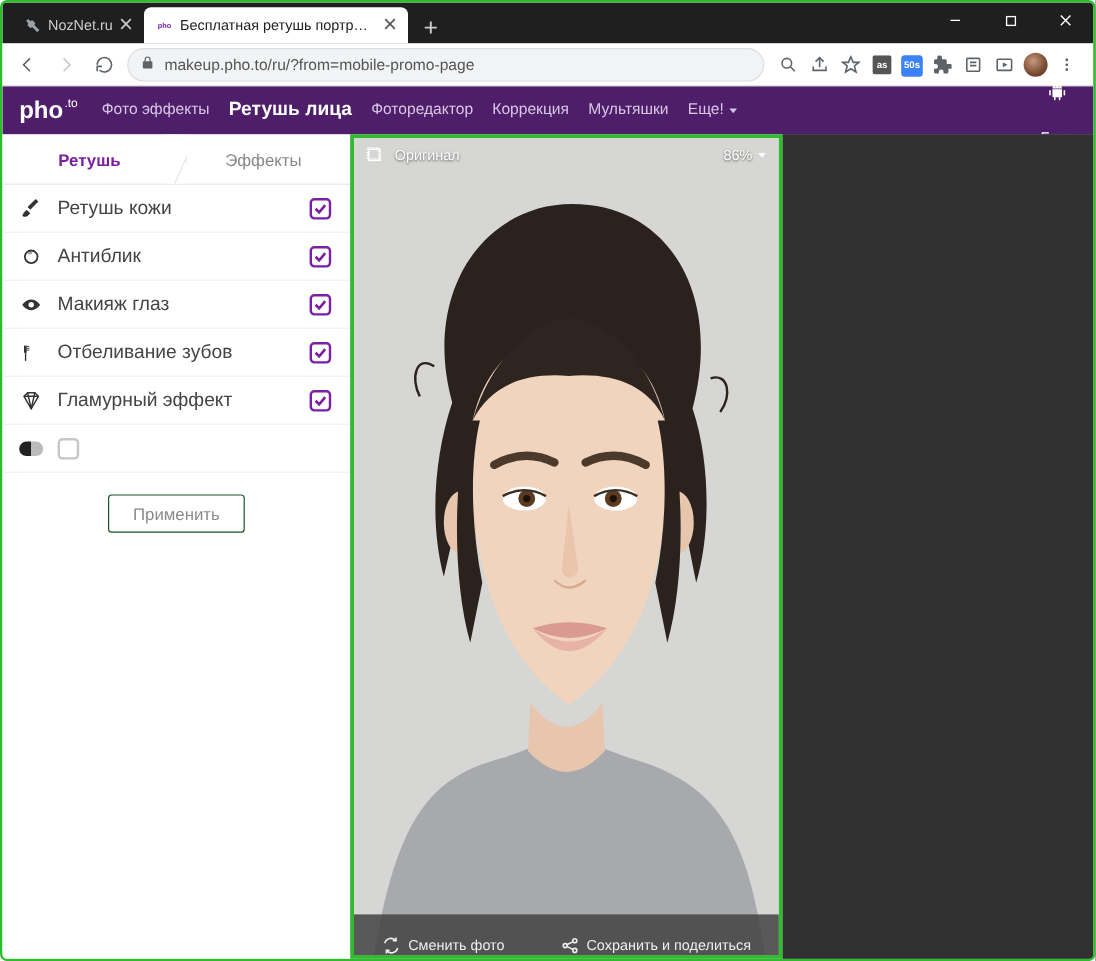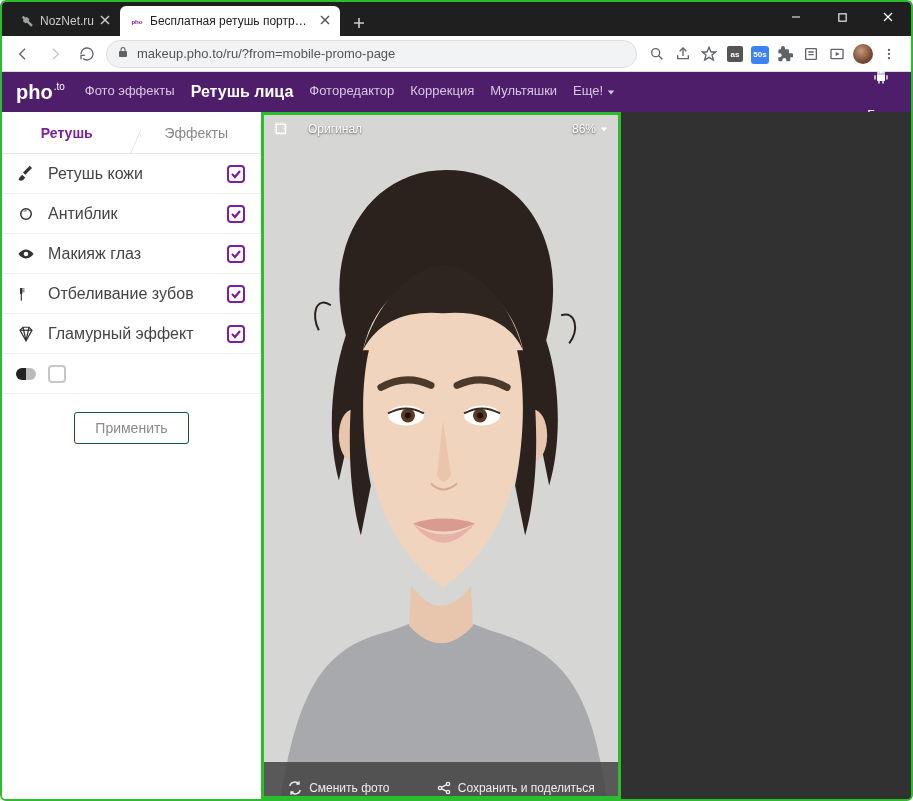--- a/index.html
+++ b/index.html
@@ -31,21 +31,21 @@
   .logo { font-weight:bold; font-size:20px; }
   .logo .to { font-size:10px; font-weight:normal; margin-left:1px; vertical-align: top; }
   .site-nav { display:flex; align-items:flex-start; gap:16px; }
   .site-nav .item { color:#d8c8e4; cursor:pointer; }
   .site-nav .current { color:#fff; font-weight:bold; font-size:16px; }
   .site-right { margin-left:auto; display:flex; align-items:center; gap:18px;flex-direction:column; }
   .flag { width:20px; height:13px; background:linear-gradient(to bottom,#fff 0 33%,#0033a0 33% 66%,#d52b1e 66% 100%); display:inline-block; }
 
   
   .page { display:flex; height: calc(801px - 34px - 36px - 40px - 4px); }
-  .sidebar { width: 259px; background:#fff; display:flex; flex-direction:column; }
+  .sidebar { width: 290px; background:#fff; display:flex; flex-direction:column; }
   .tabs { display:flex; height:42px; }
   .tabs .t { flex:1; display:flex; align-items:center; justify-content:center; font-size:14px; color:#888; position:relative; cursor:pointer; }
   .tabs .t.active { color:#7a1fa2; font-weight:bold; }
   .tabs .chev { position:absolute; right:-9px; top:0; bottom:0; width:18px; overflow:hidden; }
   .tabs .chev:before { content:""; position:absolute; left:-14px; top:0; width:30px; height:42px; background:#fff; transform: skewX(24deg); border-right:1px solid #e4e4e4; }
   .tabs .chev:after { content:""; position:absolute; left:-14px; top:0; width:30px; height:42px; background:#fff; transform: skewX(-24deg); border-right:1px solid #e4e4e4; }
   .tabs { border-bottom:1px solid #e7e7e7; }
 
   .option { display:flex; align-items:center; height:40px; padding:0 16px 0 14px; border-bottom:1px solid #efefef; font-size:16px; color:#444; gap:12px; cursor:pointer; }
   .option .ico { width:20px; height:20px; display:flex; align-items:center; justify-content:center; color:#333; }
@@ -53,21 +53,21 @@
   .chk { width:18px; height:18px; border:2px solid #7a1fa2; border-radius:4px; display:flex; align-items:center; justify-content:center; color:#7a1fa2; }
   .chk.off { border-color:#c7c7c7; }
   .chk svg { width:12px; height:12px; }
 
   .apply-wrap { display:flex; justify-content:center; padding:18px 0; }
   .apply-btn { border:1px solid #14532d; background:#fff; color:#8a8a8a; padding:7px 20px; border-radius:3px; font-size:14px; cursor:pointer; }
 
   .canvas-area { flex:1; background:#313131; display:flex; }
   .canvas-frame { width:360px; border:3px solid #2bbd2b; margin:0; position:relative; background:#dadada; display:flex; flex-direction:column; }
   .canvas-top { position:absolute; top:0; left:0; right:0; height:28px; display:flex; align-items:center; padding:0 10px; font-size:12px; color:#fff; z-index:3; }
-  .canvas-top .orig { display:flex; align-items:center; gap:20px; text-shadow:0 1px 2px rgba(0,0,0,.6); }
+  .canvas-top .orig { display:flex; align-items:center; gap:10px; text-shadow:0 1px 2px rgba(0,0,0,.6); }
   .canvas-top .zoom { margin-left:auto; text-shadow:0 1px 2px rgba(0,0,0,.6); display:flex; align-items:center; gap:4px; }
   .portrait { position:absolute; inset:0; overflow:hidden; }
   .portrait svg { width:100%; height:100%; display:block; }
 
   .canvas-bottom { position:absolute; bottom:0; left:0; right:0; height:34px; background:rgba(67,67,67,.85); display:flex; align-items:flex-end; justify-content:space-around; color:#eee; font-size:12px; z-index:3; }
   .cb-btn { display:flex; align-items:center; gap:6px; cursor:pointer; }
 
   .dark-rest { flex:1; background:#313131; }
   .toggle-ico { width:22px; height:12px; border-radius:6px; background:linear-gradient(to right,#222 50%,#bbb 50%); position:relative; }
 </style>

